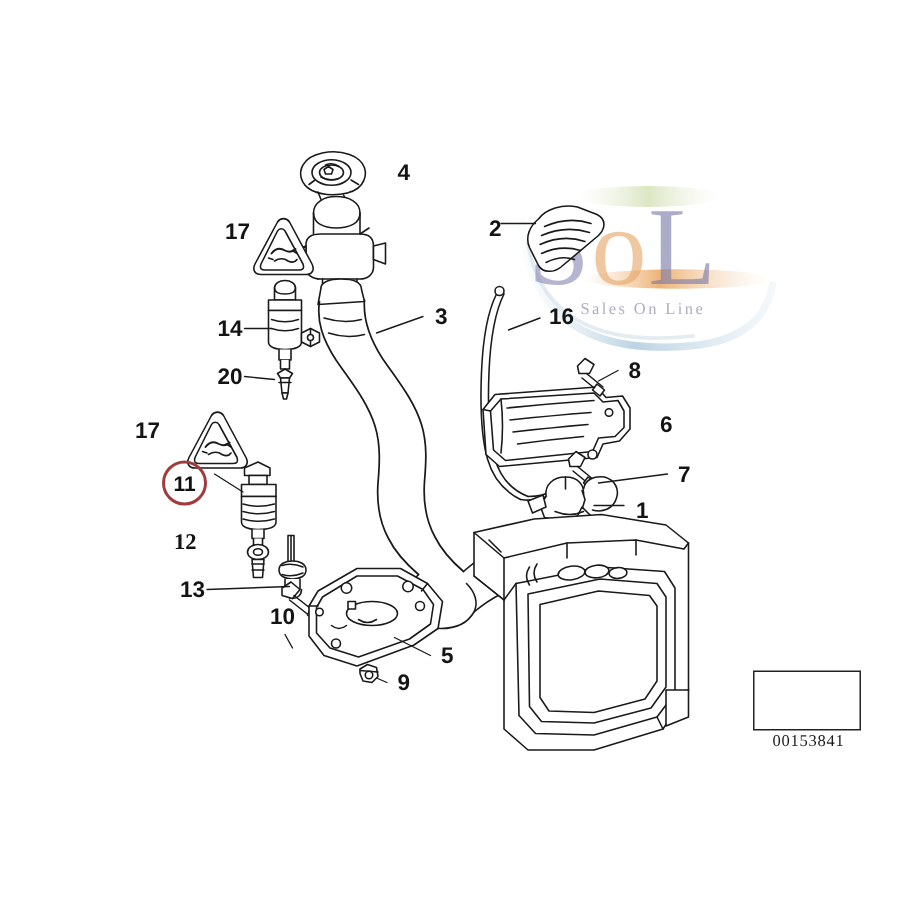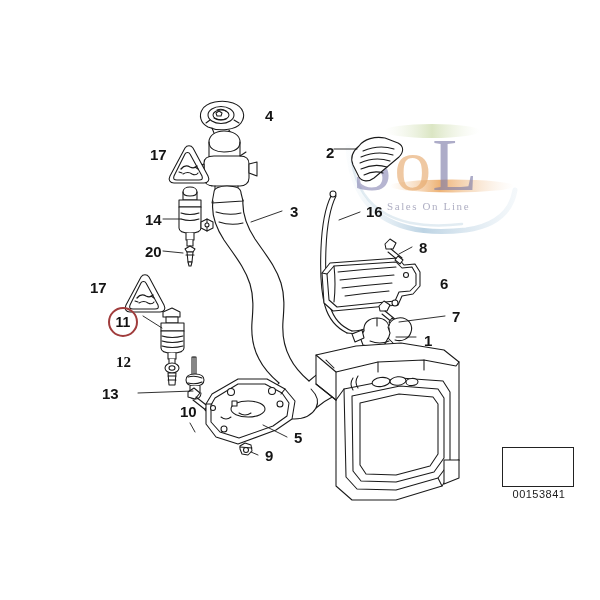--- a/index.html
+++ b/index.html
@@ -87,21 +87,21 @@
     border: 1px solid #222222;
     box-sizing: border-box;
     background: #ffffff;
   }
   #part-number-text {
     position: absolute;
     left: 500px;
     top: 488px;
     width: 78px;
     text-align: center;
-    font-family: Liberation Sans, sans-serif;
+    font-family: Liberation Serif, serif;
     font-size: 11px;
     color: #1a1a1a;
     letter-spacing: 0.5px;
   }
 </style>
 </head>
 <body>
 
 <div id="diagram-root">
 
@@ -428,21 +428,21 @@
     <div class="callout" style="left:294px; top:430px;">5</div>
     <div class="callout" style="left:440px; top:276px;">6</div>
     <div class="callout" style="left:452px; top:309px;">7</div>
     <div class="callout" style="left:419px; top:240px;">8</div>
     <div class="callout" style="left:265px; top:448px;">9</div>
     <div class="callout" style="left:180px; top:404px;">10</div>
 
     <div class="callout circled" style="left:108px; top:307px;">11</div>
 
     <div class="callout" style="left:116px; top:355px;font-family:Liberation Serif, serif;">12</div>
-    <div class="callout" style="left:102px; top:386px;">13</div>
+    <div class="callout" style="left:120px; top:386px;">13</div>
     <div class="callout" style="left:145px; top:212px;text-align:center;">14</div>
     <div class="callout" style="left:145px; top:244px;">20</div>
     <div class="callout" style="left:366px; top:204px;text-align:center;">16</div>
     <div class="callout" style="left:150px; top:147px;">17</div>
     <div class="callout" style="left:90px;  top:280px;">17</div>
 
     <div id="part-number-box"></div>
     <div id="part-number-text">00153841</div>
   </div>
 

